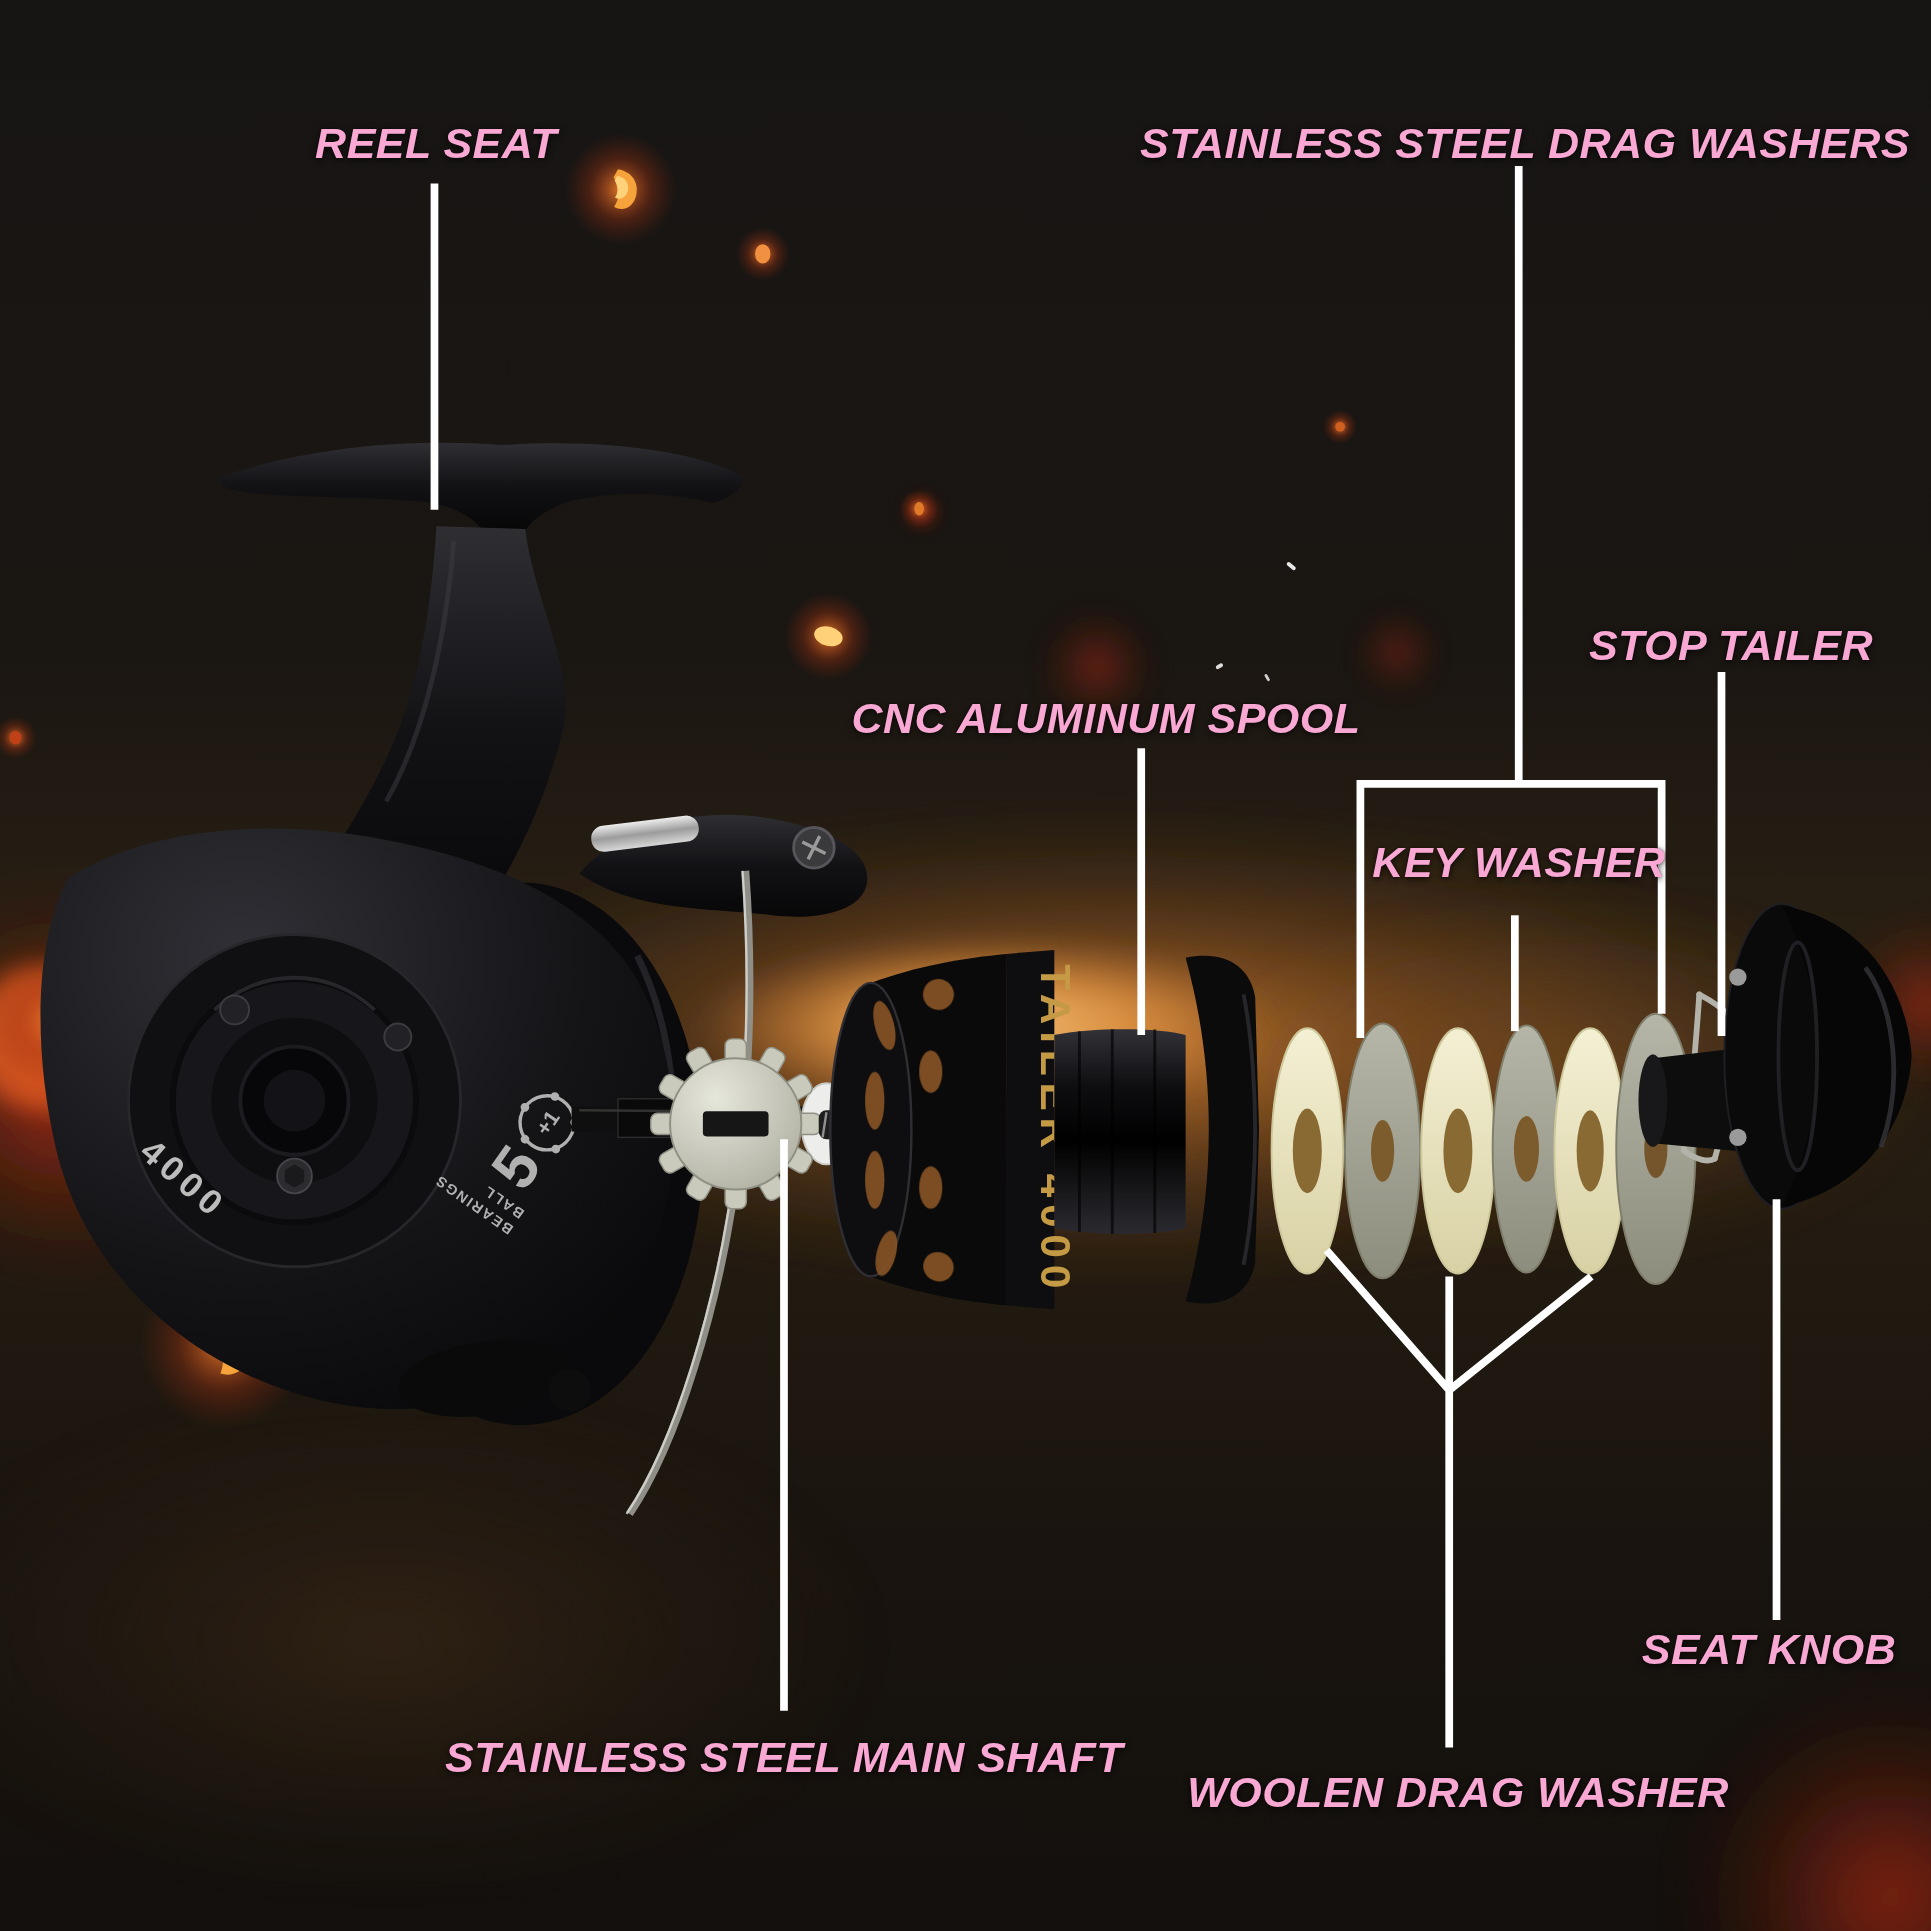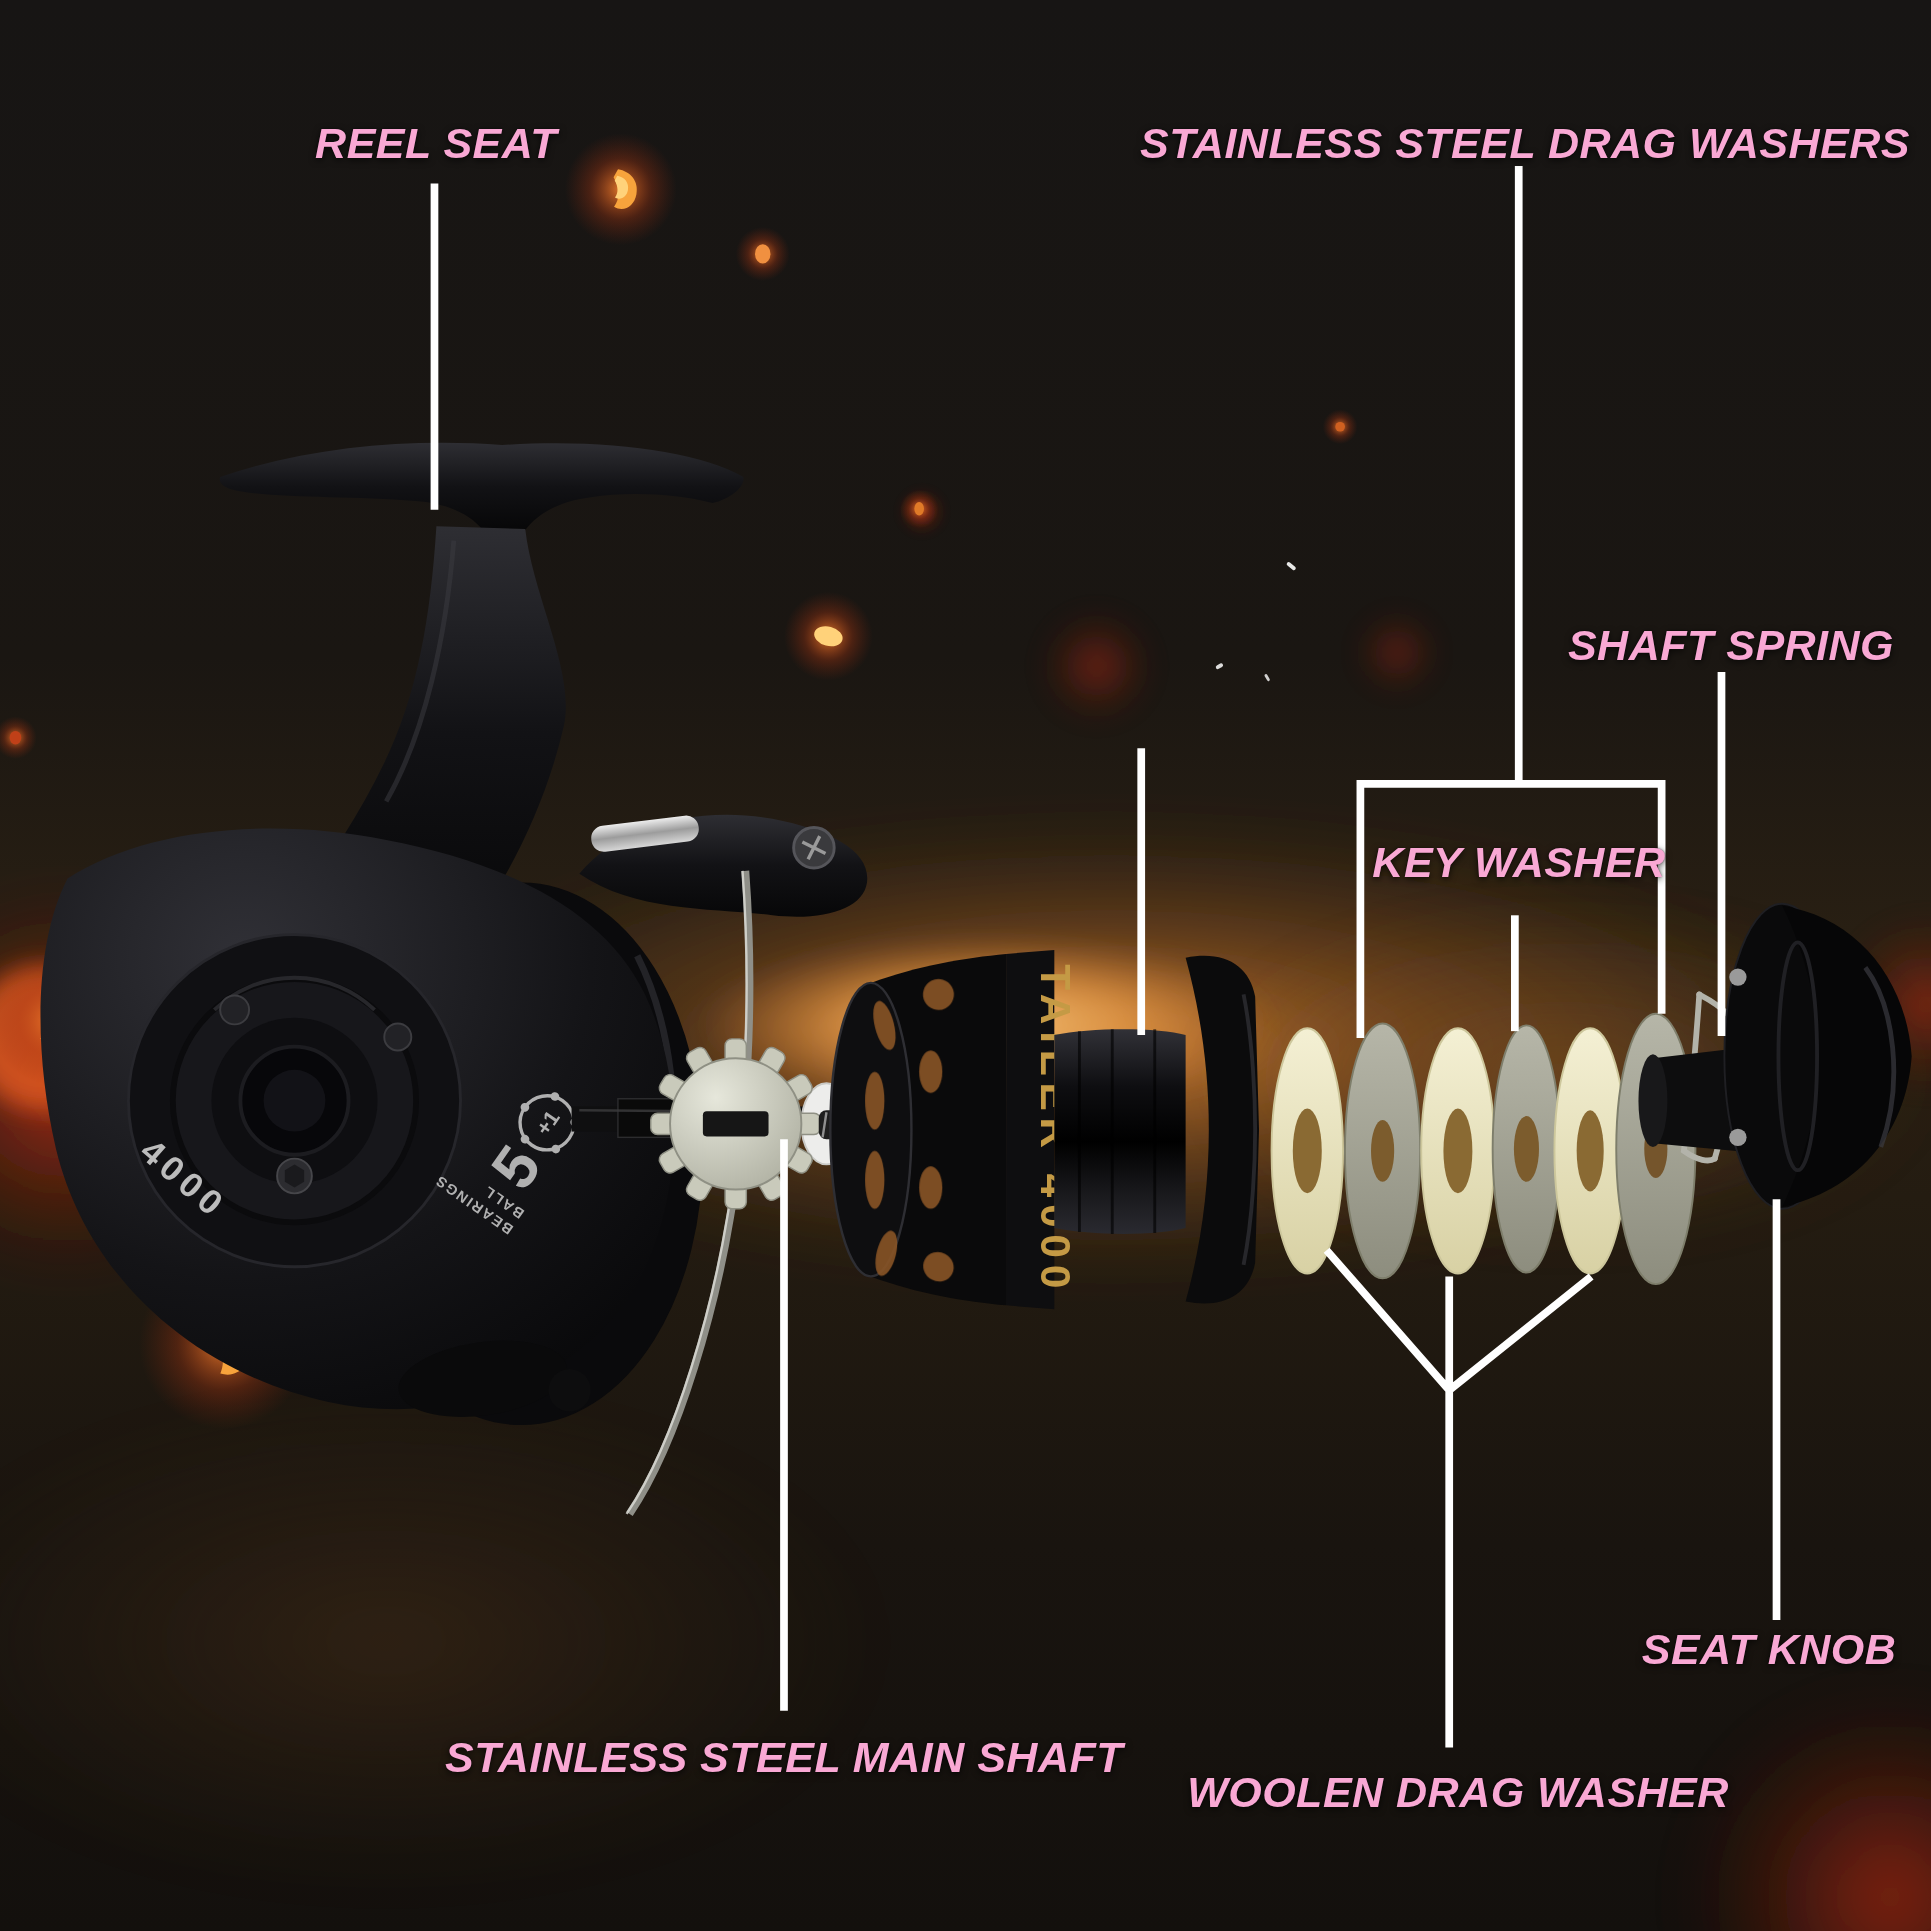--- a/index.html
+++ b/index.html
@@ -294,20 +294,21 @@
     <path d="M1783,696 L1783,1073"></path>
     <path d="M1182,775 L1182,1072"></path>
     <path d="M1840,1242 L1840,1678"></path>
     <path d="M812,1180 L812,1772"></path>
     <path d="M1374,1295 L1501,1440 M1501,1322 L1501,1440 M1648,1322 L1501,1440 M1501,1440 L1501,1810"></path>
   </g>
 </svg>
 
 <div class="label" style="left:436px;top:143px;">REEL SEAT</div>
 <div class="label" style="left:1501px;top:143px;margin-left:24px;">STAINLESS STEEL DRAG WASHERS</div>
-<div class="label" style="left:1731px;top:645px;">SHAFT SPRING</div>
+<div class="label" style="left:1731px;top:645px;">STOP TAILER</div>
+<div class="label" style="left:1106px;top:718px;">CNC ALUMINUM SPOOL</div>
 <div class="label" style="left:1519px;top:862px;">KEY WASHER</div>
 <div class="label" style="left:1769px;top:1649px;">SEAT KNOB</div>
 <div class="label" style="left:784px;top:1757px;">STAINLESS STEEL MAIN SHAFT</div>
 <div class="label" style="left:1458px;top:1792px;">WOOLEN DRAG WASHER</div>
 
 </div>
 
 
 </body></html>

